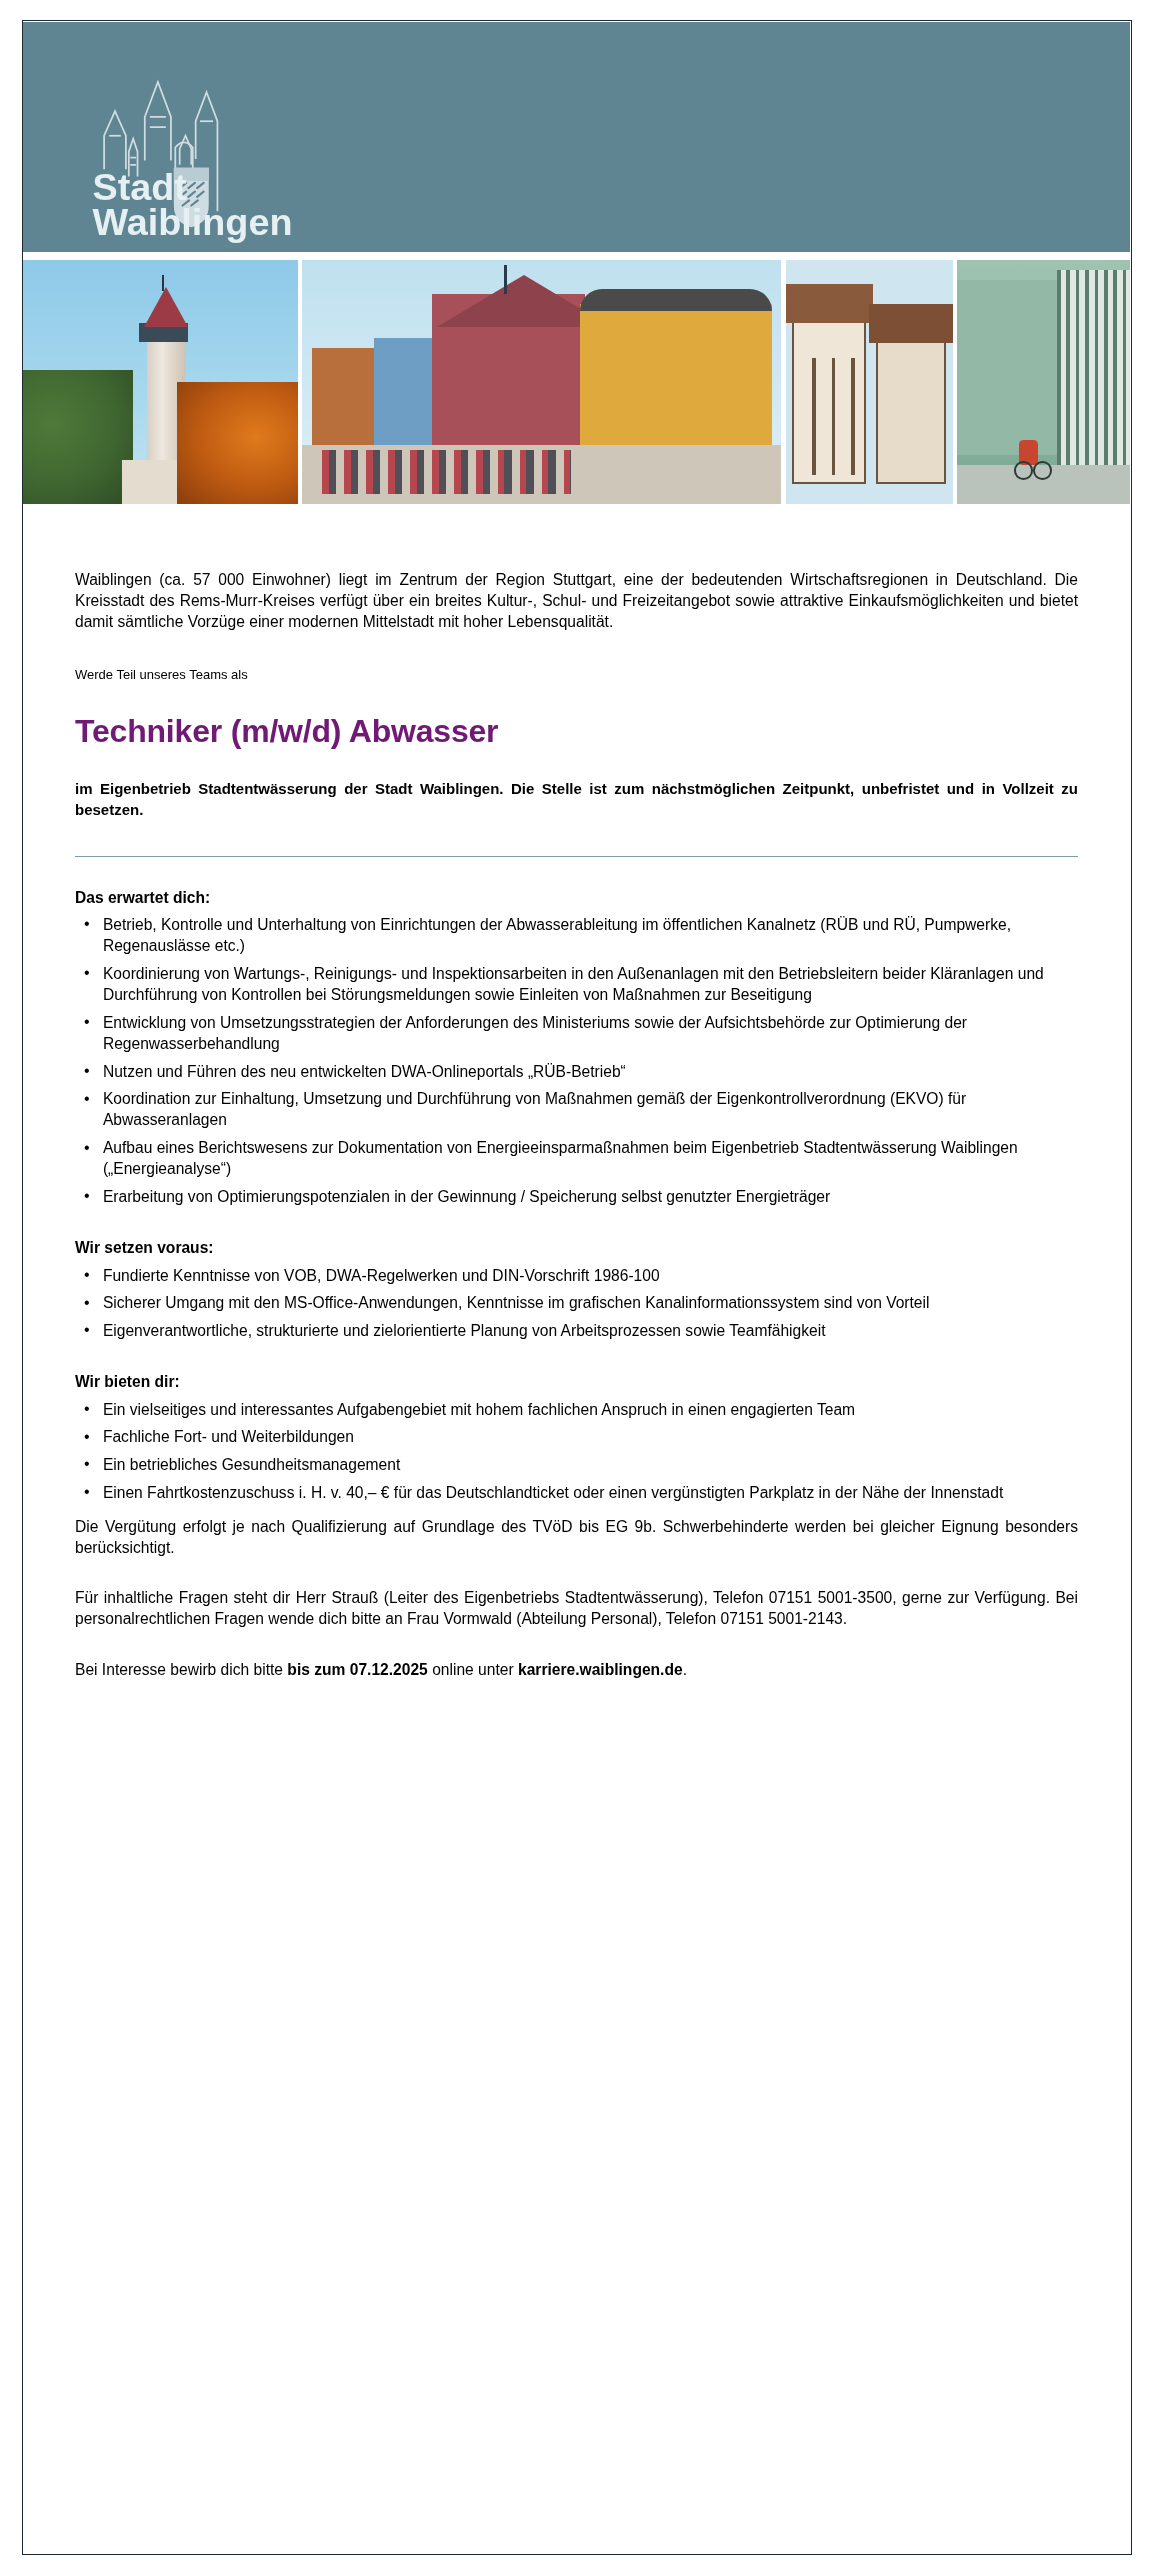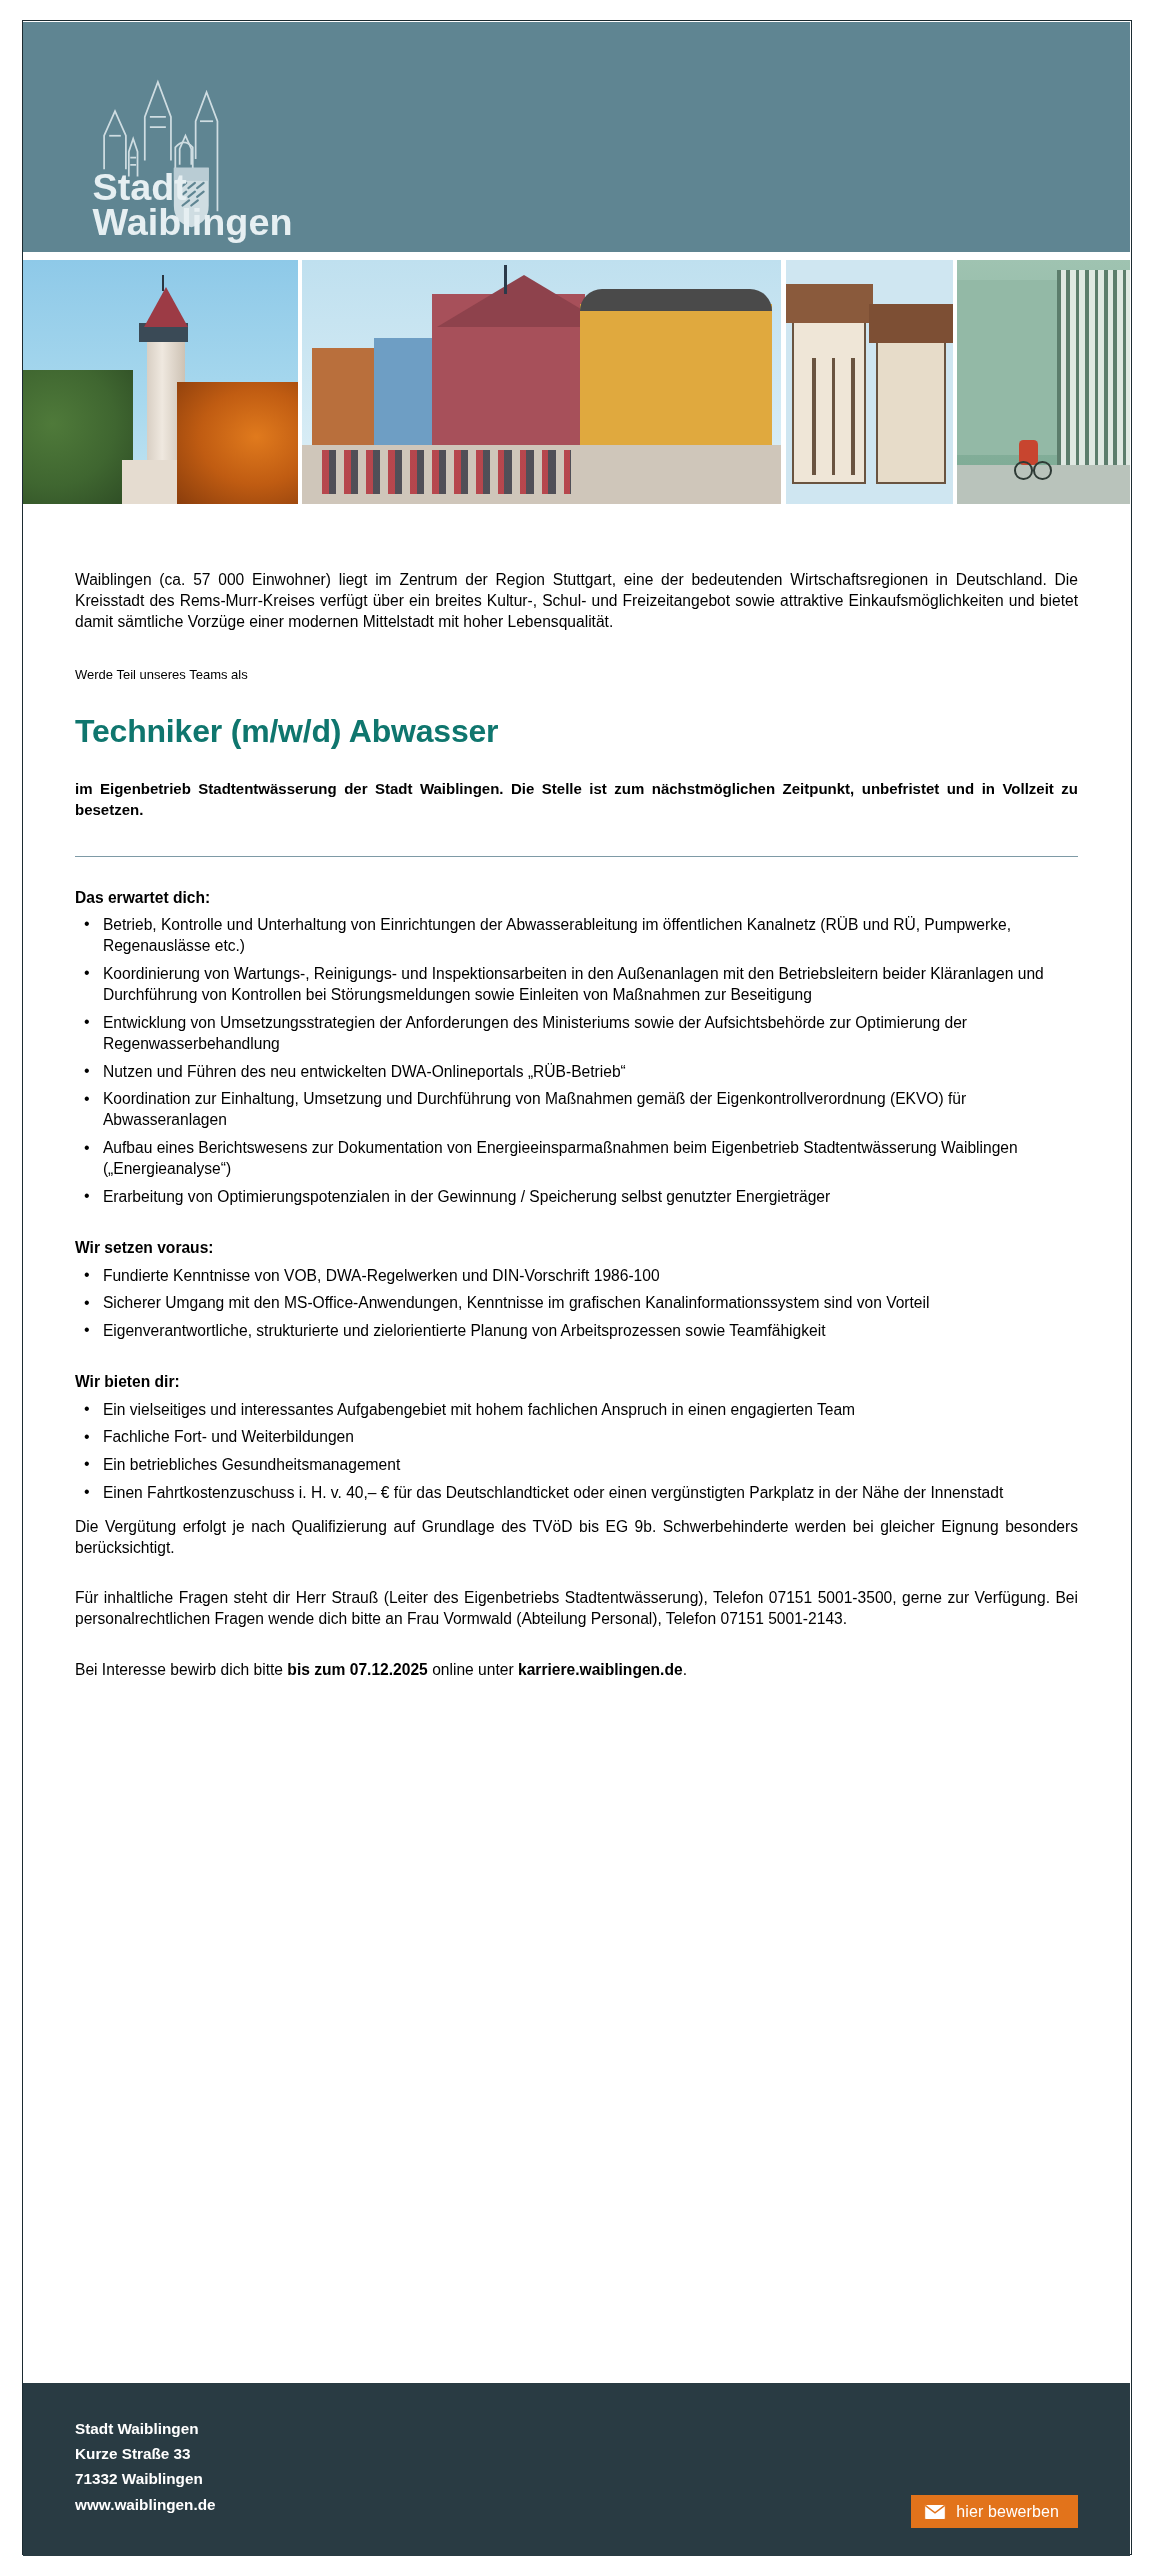--- a/index.html
+++ b/index.html
@@ -140,21 +140,21 @@
     margin: 0;
   }
   .justify { text-align: justify; }
 
   .intro { margin-top: 60px; }
 
   .lead-in { margin-top: 33px; font-size: 13px; }
 
   .job-title {
     margin-top: 30.5px;
-    color: #0f766e;
+    color: #701a75;
     font-size: 32px;
     font-weight: bold;
     letter-spacing: -0.2px;
     line-height: 1.1;
   }
 
   .subtitle {
     margin-top: 29px;
     font-weight: bold;
     font-size: 15px;
@@ -373,33 +373,15 @@
 
       <p class="para-block justify">Die Vergütung erfolgt je nach Qualifizierung auf Grundlage des TVöD bis EG 9b. Schwerbehinderte werden bei gleicher Eignung besonders berücksichtigt.</p>
 
       <p class="para-block justify">Für inhaltliche Fragen steht dir Herr Strauß (Leiter des Eigenbetriebs Stadtentwässerung), Telefon 07151 5001-3500, gerne zur Verfügung. Bei personalrechtlichen Fragen wende dich bitte an Frau Vormwald (Abteilung Personal), Telefon 07151 5001-2143.</p>
 
       <p class="para-block"><span>Bei Interesse bewirb dich bitte </span><b>bis zum 07.12.2025</b><span> online unter </span><b>karriere.waiblingen.de</b><span>.</span></p>
 
     </div>
   </div>
 
-  <div class="footer">
-    <div class="footer-address">
-      <div>Stadt Waiblingen</div>
-      <div>Kurze Straße 33</div>
-      <div>71332 Waiblingen</div>
-      <div>www.waiblingen.de</div>
-    </div>
-
-    <div class="apply-button">
-      <span class="env">
-        <svg width="22" height="16" viewBox="0 0 30 22" aria-hidden="true">
-          <rect x="0.8" y="0.8" width="28.4" height="20.4" rx="1.5" fill="#ffffff" stroke="#e2731b" stroke-width="1.4"></rect>
-          <path d="M1.5 2 L15 12 L28.5 2" fill="none" stroke="#e2731b" stroke-width="2"></path>
-        </svg>
-      </span>
-      <span class="apply-label">hier bewerben</span>
-    </div>
-  </div>
 
 </div>
 
 
 </body></html>

